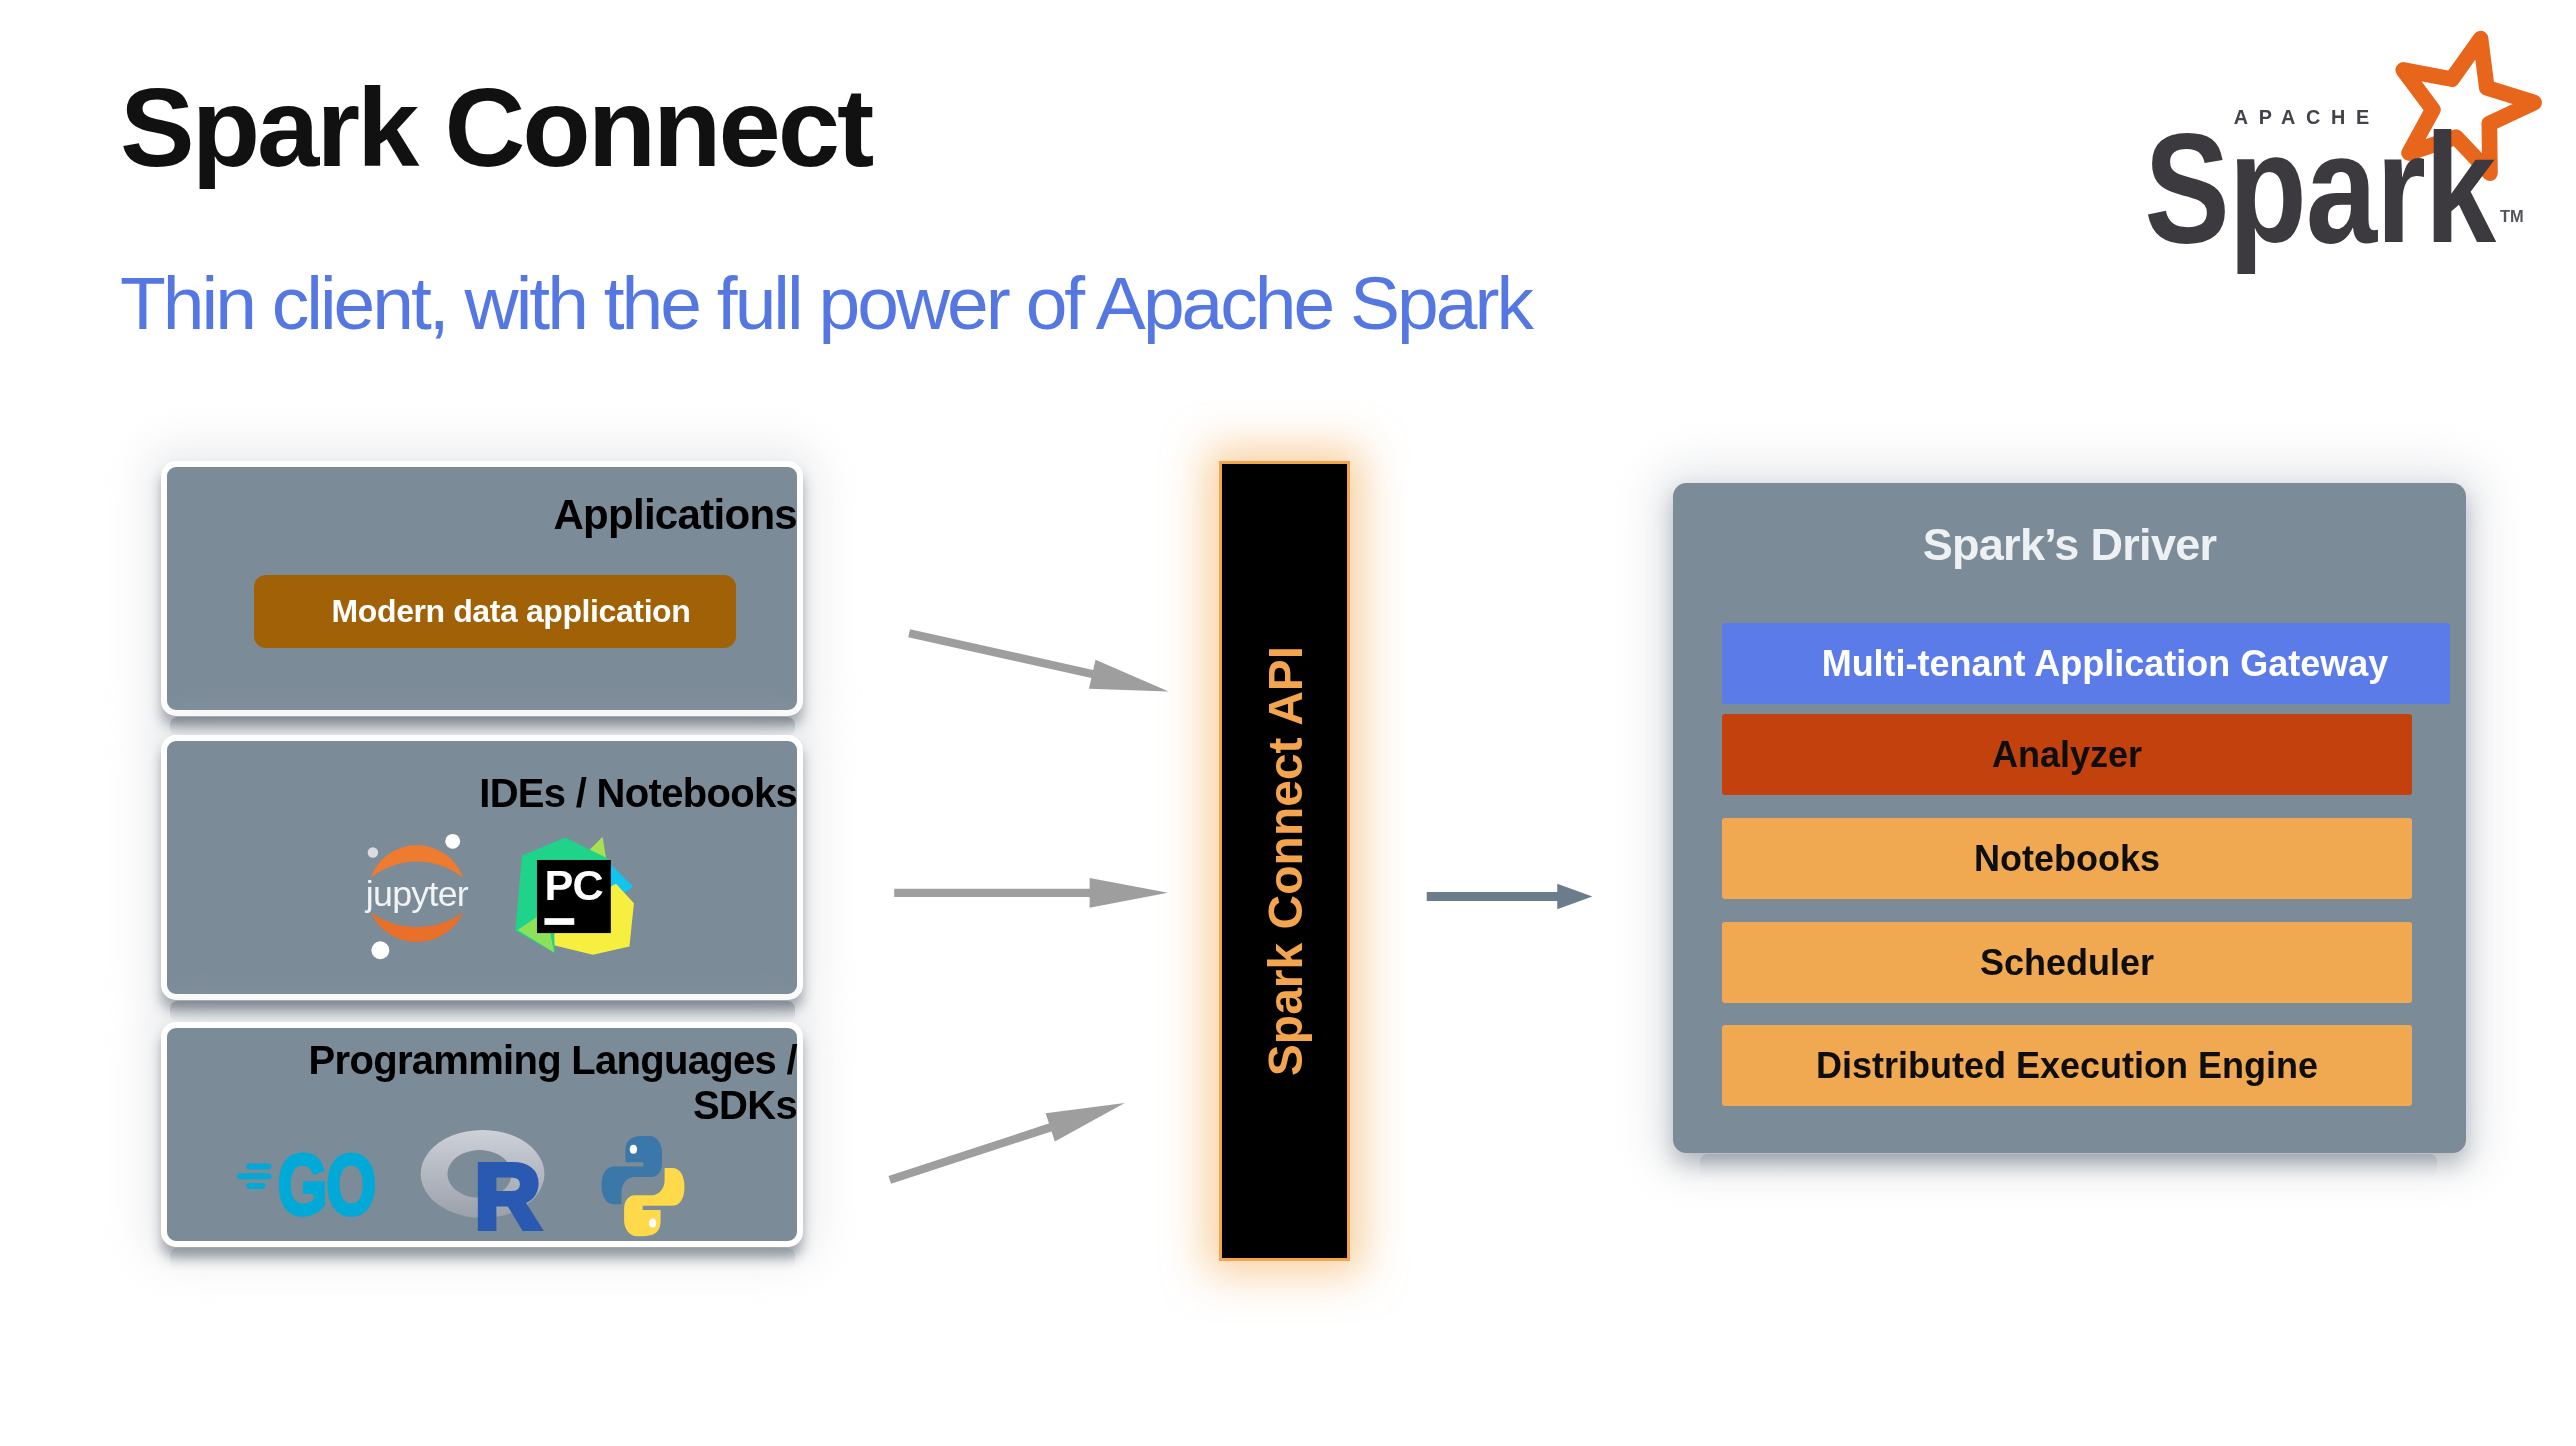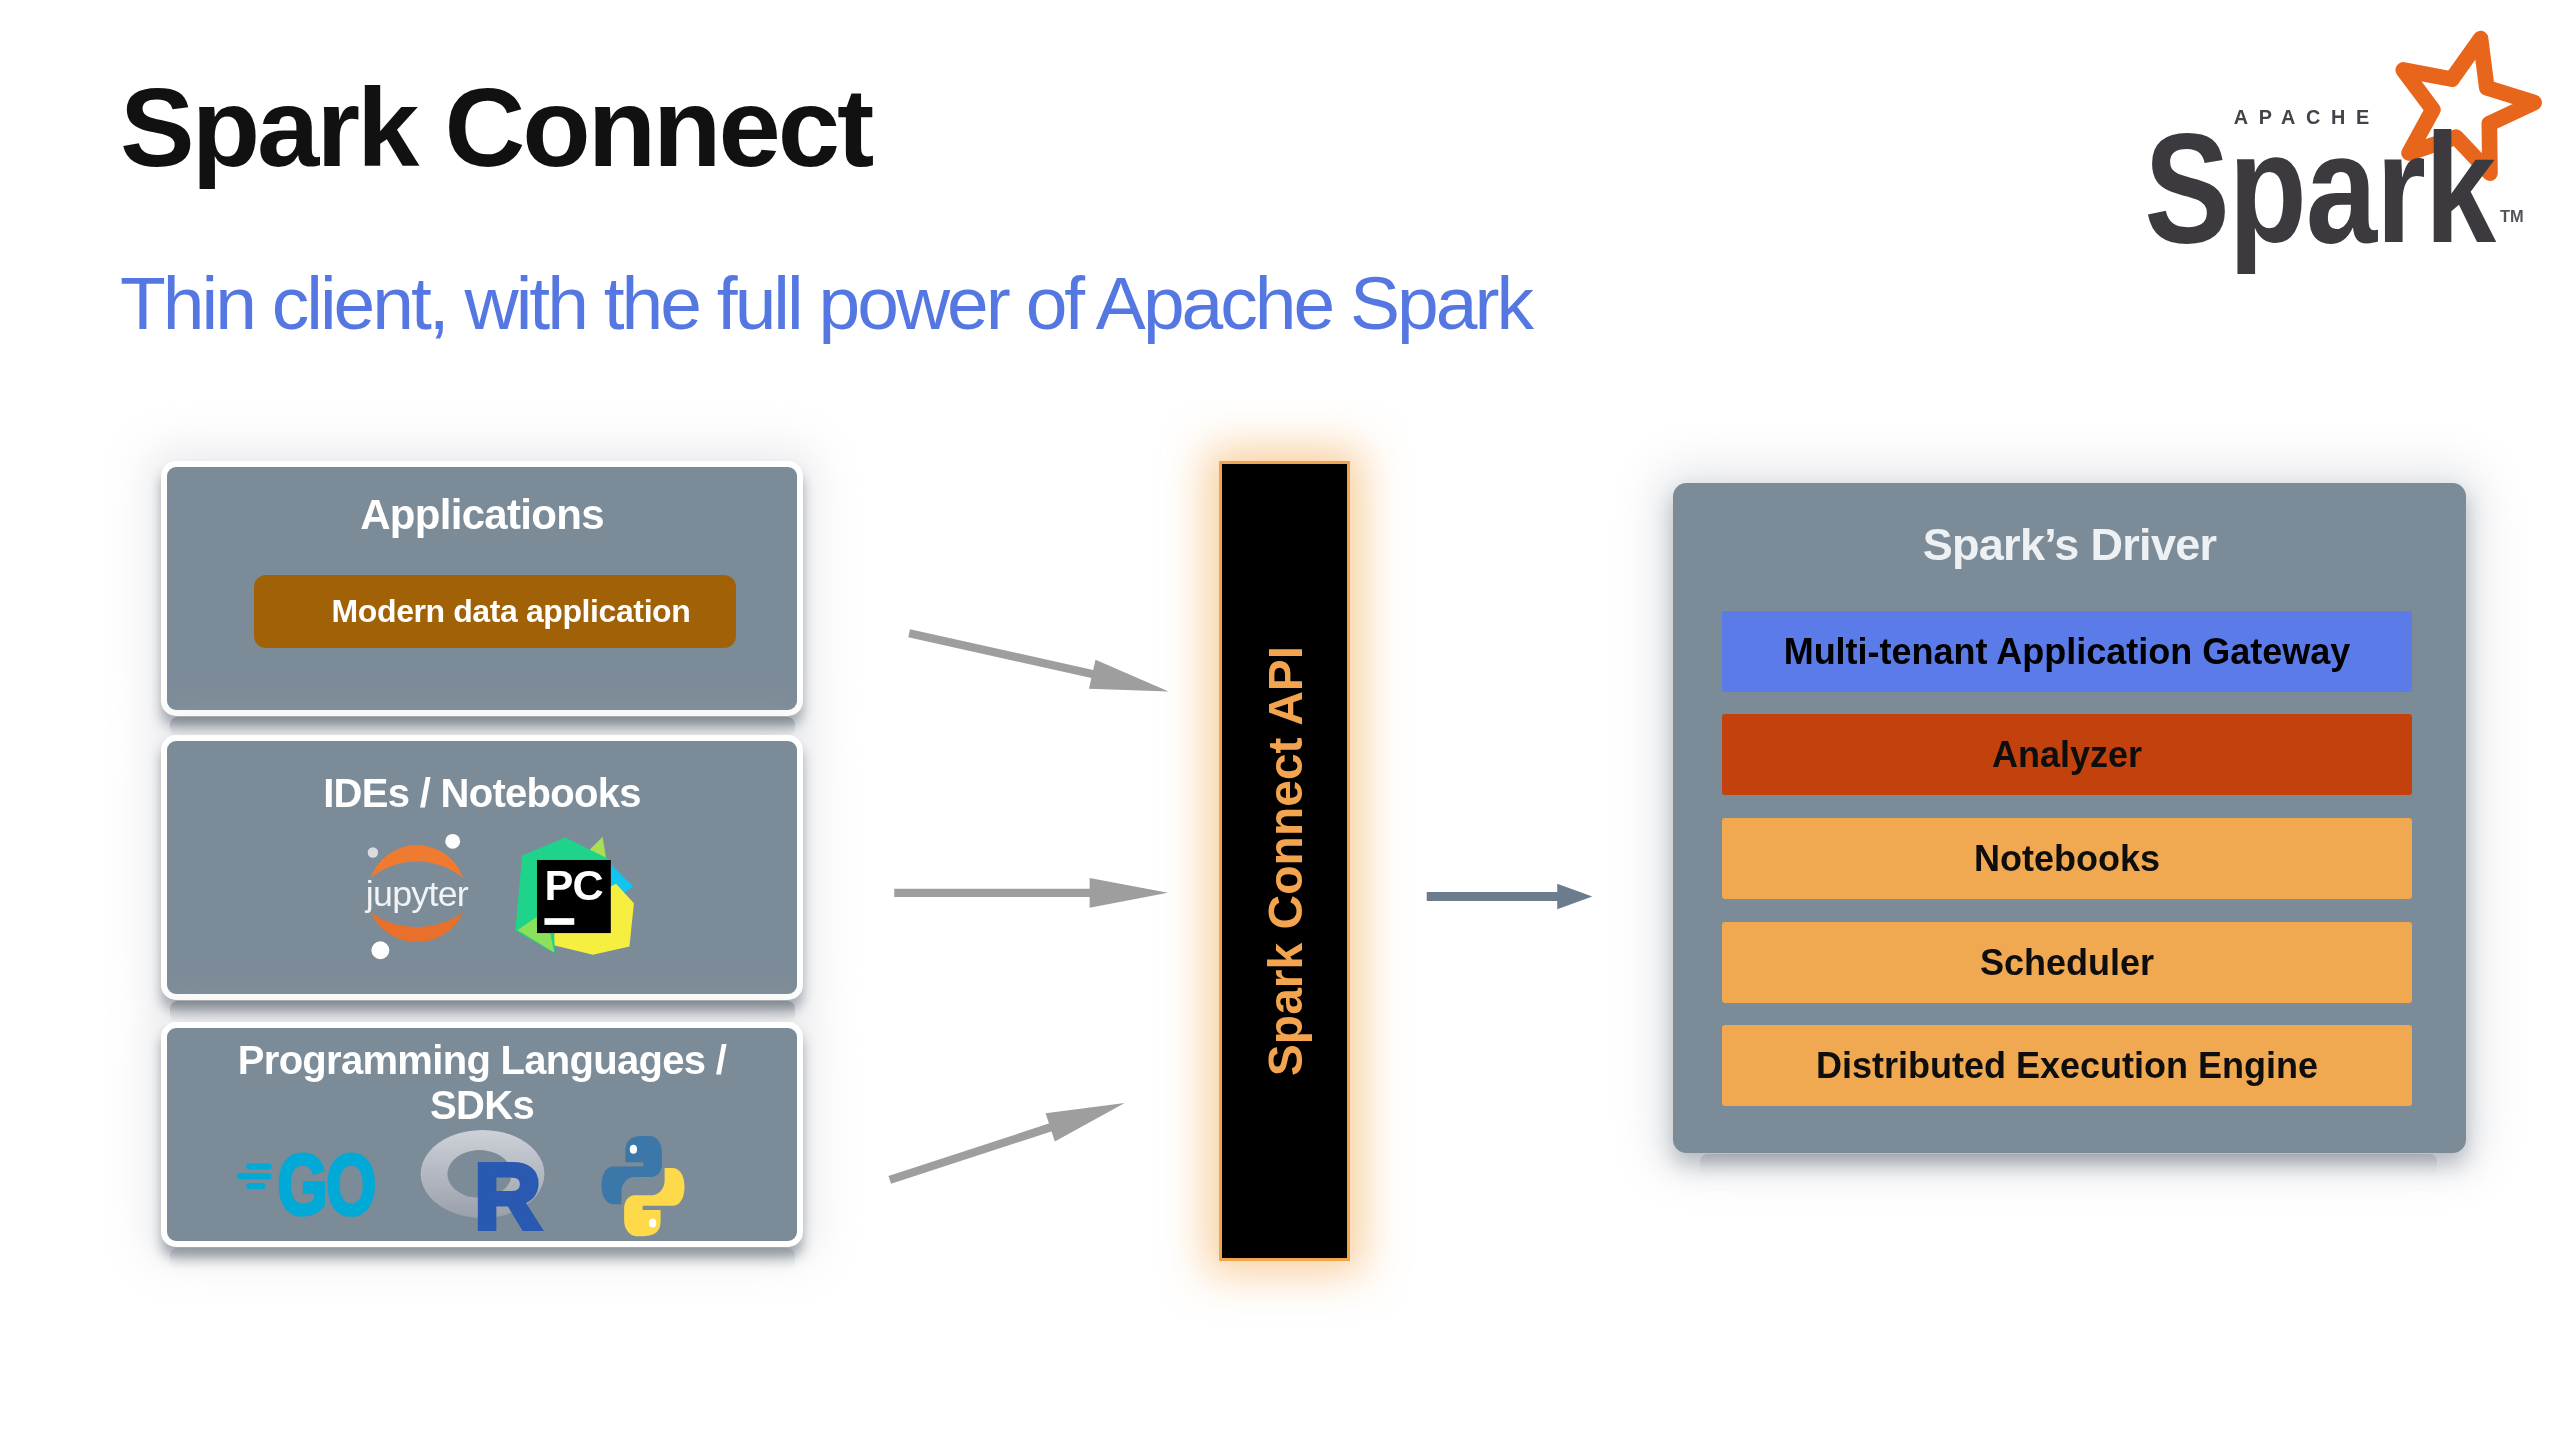--- a/index.html
+++ b/index.html
@@ -8,21 +8,21 @@
   .title{position:absolute;left:120px;top:72px;font-size:112px;font-weight:700;color:#111;
          letter-spacing:-3px;line-height:112px;white-space:nowrap;}
   .subtitle{position:absolute;left:120px;top:266px;font-size:75px;font-weight:400;color:#5577e2;
          letter-spacing:-3px;line-height:75px;white-space:nowrap;text-align:center;}
   .box{position:absolute;left:161px;width:642px;background:#7b8b97;border:6px solid #fff;
        border-radius:15px;box-sizing:border-box;
        box-shadow:0 10.4px 11.2px 0px rgba(80,90,100,.48), 0 0 41px 15px rgba(188,193,200,.30);}
   #b1{top:461px;height:255px;}
   #b2{top:735px;height:265px;}
   #b3{top:1022px;height:225px;}
-  .bh{position:absolute;left:0;right:0;text-align:center;color:#ffffff;font-weight:700;
+  .bh{position:absolute;left:0;right:0;text-align:right;color:#000000;font-weight:700;
       font-size:40px;letter-spacing:-0.7px;line-height:45px;}
   #b1 .bh{top:24.6px;font-size:42px;}
   #b2 .bh{top:30px;}
   #b3 .bh{top:10.4px;}
   .inner{position:absolute;left:87px;top:108px;width:450px;height:73px;background:#a16207;
          border-radius:12px;display:flex;align-items:center;justify-content:center;
          color:#fff;font-weight:700;font-size:32px;letter-spacing:-0.4px;padding-left:32px;}
   #bar{position:absolute;left:1219px;top:461px;width:131px;height:800px;box-sizing:border-box;
        background:#000;border:3px solid #f2a54e;
        box-shadow:0 0 41px 13.4px rgba(243,166,74,.55);}
@@ -31,21 +31,21 @@
        display:flex;align-items:center;justify-content:center;
        color:#f2a44f;font-weight:700;font-size:48px;white-space:nowrap;}
   #driver{position:absolute;left:1673px;top:483px;width:793px;height:670px;background:#7b8b97;
           border-radius:13.4px;
           box-shadow:0 10.4px 22.4px rgba(120,128,138,.5), 0 0 45px 18.6px rgba(190,195,203,.33);}
   #driver .dh{position:absolute;left:0;right:0;top:39px;text-align:center;color:#eef1f3;
           font-weight:700;font-size:45px;letter-spacing:-0.7px;line-height:45px;}
   .row{position:absolute;left:49px;width:690px;height:81px;border-radius:3px;
        display:flex;align-items:center;justify-content:center;
        font-weight:700;font-size:36px;color:#0e0e0e;letter-spacing:0;}
-  #r1{top:128px;background:#5b7ce8;color:#000000;}
+  #r1{top:140px;background:#5b7ce8;color:#ffffff;padding-left:38px;}
   #r2{top:231px;background:#c2410c;}
   #r3{top:335px;background:#f0a851;}
   #r4{top:439px;background:#f0a851;text-align:center;}
   #r5{top:542px;background:#f0a851;}
   .gap{position:absolute;left:170px;width:625px;border-radius:7.5px;}
   #g1{top:717px;height:19.4px;background:linear-gradient(180deg,rgba(96,106,116,.5),rgba(148,155,163,.28) 55%,rgba(230,232,235,0));}
   #g2{top:1001px;height:21px;background:linear-gradient(180deg,rgba(96,106,116,.5),rgba(148,155,163,.28) 55%,rgba(230,232,235,0));}
   #g3{top:1248px;height:22.4px;background:linear-gradient(180deg,rgba(110,120,130,.32),rgba(175,181,188,.16) 55%,rgba(240,241,243,0));}
   #g4{left:1700px;width:737px;top:1154px;height:24px;background:linear-gradient(180deg,rgba(110,120,130,.3),rgba(175,181,188,.15) 55%,rgba(240,241,243,0));}
   svg.overlay{position:absolute;left:0;top:0;pointer-events:none;}

